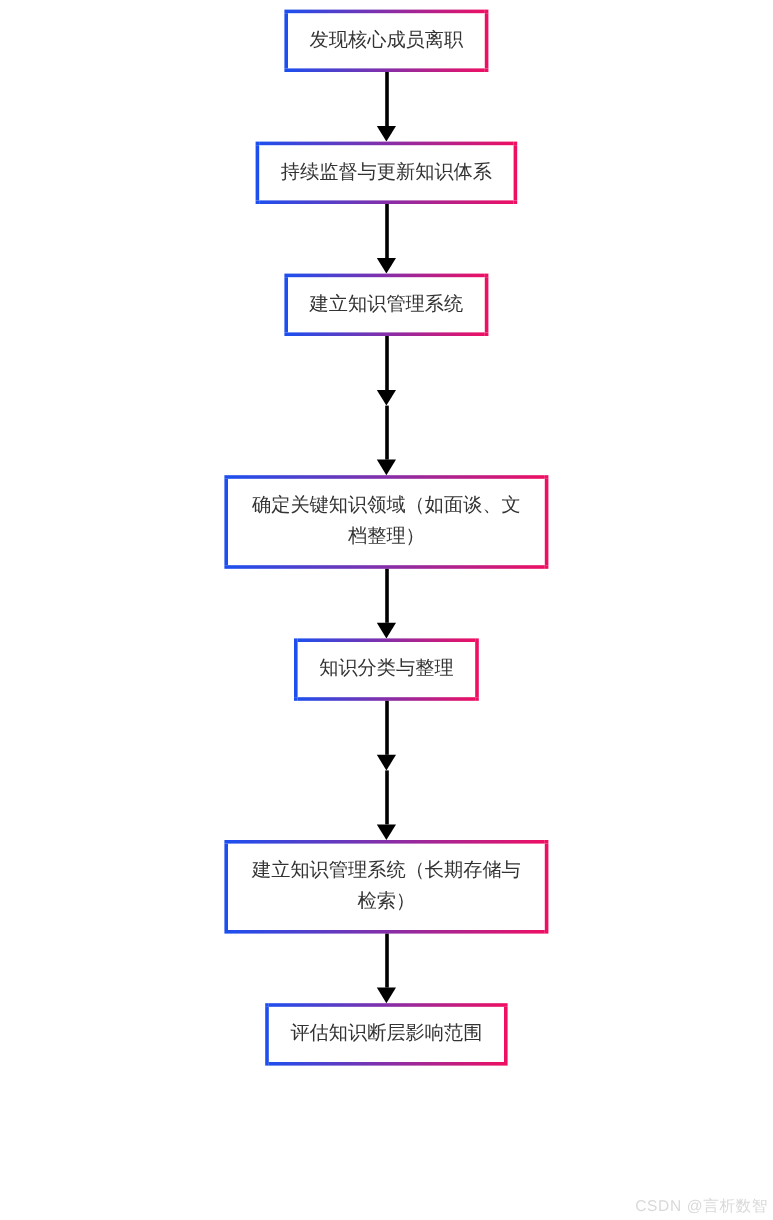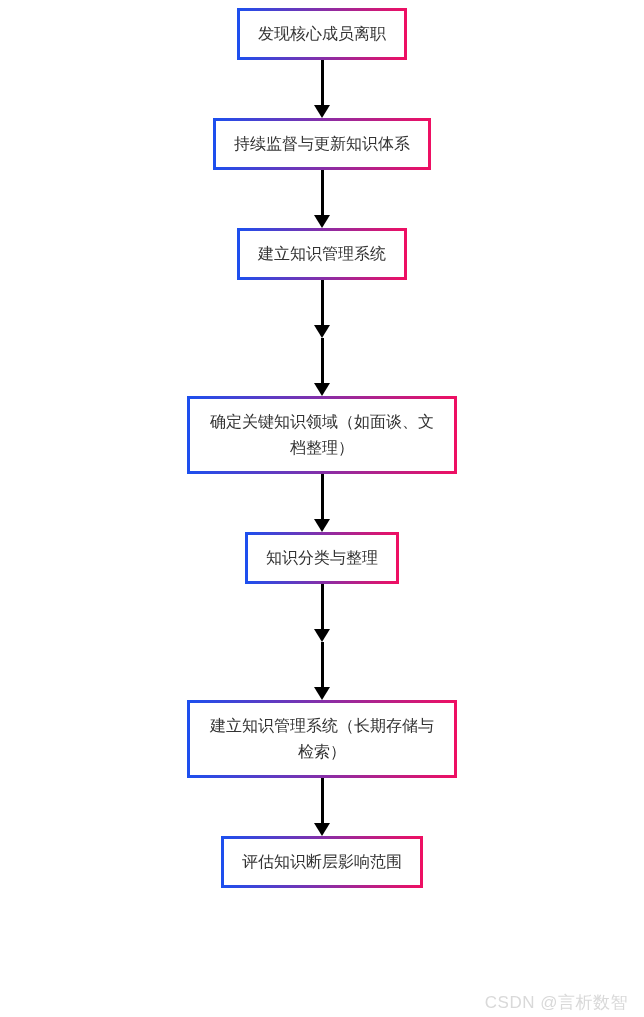--- a/index.html
+++ b/index.html
@@ -62,23 +62,23 @@
   }
   .arrow-head {
     width: 0;
     height: 0;
     border-left: 8px solid transparent;
     border-right: 8px solid transparent;
     border-top: 13px solid var(--arrow-color);
   }
   .watermark {
     position: absolute;
-    right: 16px;
+    right: 4px;
     bottom: 3px;
-    font-size: 17px;
+    font-size: 13px;
     color: var(--watermark-color);
     letter-spacing: 0.5px;
     user-select: none;
   }
 </style>
 </head>
 <body>
 
 <div class="canvas">
   <div class="flow">

